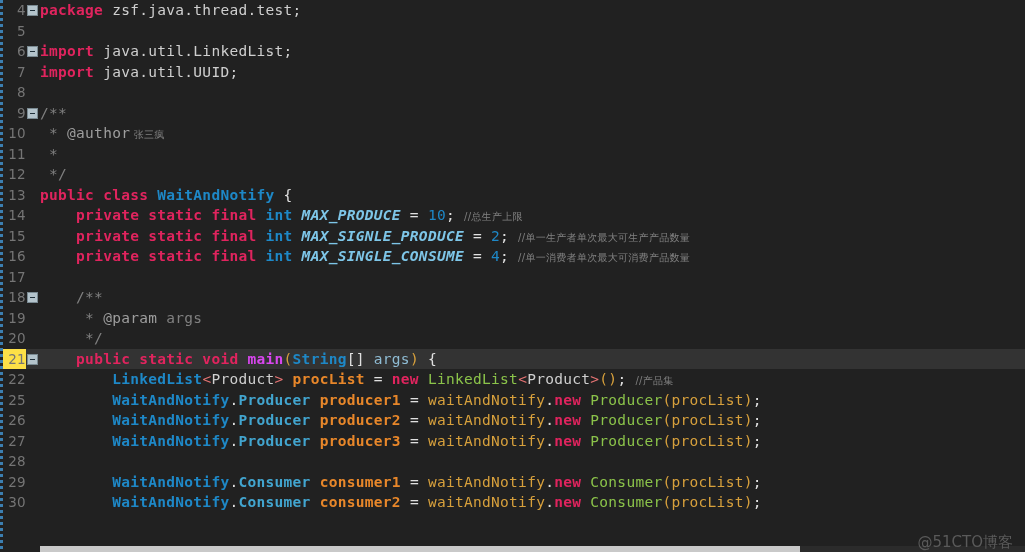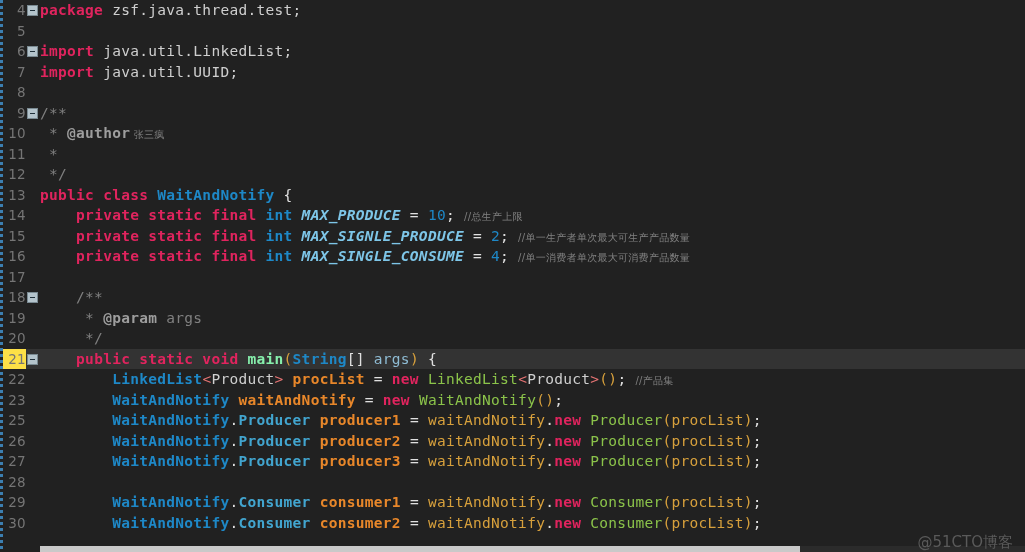--- a/index.html
+++ b/index.html
@@ -92,26 +92,26 @@
   .code {
     display: block;
     padding-left: 40px;
     color: #e0e0e0;
   }
   
   .kw      { color: #e0245e; font-weight: bold; }   
   .type    { color: #1e88c7; font-weight: bold; }   
   .typel   { color: #42a5cf; font-weight: bold; }   
   .cmt     { color: #808080; }                      
-  .cmtd    { color: #9e9e9e; font-weight: bold; }
+  .cmtd    { color: #9e9e9e; font-weight: normal; }
   .num     { color: #1e88c7; }
   .fld     { color: #7ec6e8; font-style: italic; font-weight: bold; }  
   .var     { color: #e8872a; font-weight: bold; }   
   .varu    { color: #d7a03c; }                      
-  .meth    { color: #86efac; font-weight: bold; }   
+  .meth    { color: #d946ef; font-weight: bold; }   
   .ctor    { color: #8bc34a; }                      
   .gen     { color: #e57373; }                      
   .param   { color: #8fbcd4; }                      
   .pln     { color: #cfcfcf; }
   .punc    { color: #e0e0e0; }
   .paren   { color: #d7a03c; }
   .cn      { font-family: "DejaVu Sans", sans-serif; font-size: 10px; }
   
   #watermark {
     position: absolute;
@@ -162,21 +162,20 @@
       <div class="line"><span class="gutter">13</span><span class="code"><span class="kw">public class </span><span class="type">WaitAndNotify</span><span class="punc"> {</span></span></div>
       <div class="line"><span class="gutter">14</span><span class="code"><span class="pln">    </span><span class="kw">private static final </span><span class="type">int</span><span class="pln"> </span><span class="fld">MAX_PRODUCE</span><span class="punc"> = </span><span class="num">10</span><span class="punc">; </span><span class="cmt cn">//总生产上限</span></span></div>
       <div class="line"><span class="gutter">15</span><span class="code"><span class="pln">    </span><span class="kw">private static final </span><span class="type">int</span><span class="pln"> </span><span class="fld">MAX_SIGNLE_PRODUCE</span><span class="punc"> = </span><span class="num">2</span><span class="punc">; </span><span class="cmt cn">//单一生产者单次最大可生产产品数量</span></span></div>
       <div class="line"><span class="gutter">16</span><span class="code"><span class="pln">    </span><span class="kw">private static final </span><span class="type">int</span><span class="pln"> </span><span class="fld">MAX_SINGLE_CONSUME</span><span class="punc"> = </span><span class="num">4</span><span class="punc">; </span><span class="cmt cn">//单一消费者单次最大可消费产品数量</span></span></div>
       <div class="line"><span class="gutter">17</span><span class="code"></span></div>
       <div class="line"><span class="gutter">18</span><span class="fold"></span><span class="code"><span class="cmt">    /**</span></span></div>
       <div class="line"><span class="gutter">19</span><span class="code"><span class="cmt">     * </span><span class="cmtd">@param</span><span class="cmt"> args</span></span></div>
       <div class="line"><span class="gutter">20</span><span class="code"><span class="cmt">     */</span></span></div>
       <div class="line current"><span class="gutter">21</span><span class="fold"></span><span class="code"><span class="pln">    </span><span class="kw">public static void </span><span class="meth">main</span><span class="paren">(</span><span class="type">String</span><span class="punc">[] </span><span class="param">args</span><span class="paren">)</span><span class="punc"> {</span></span></div>
       <div class="line"><span class="gutter">22</span><span class="code"><span class="pln">        </span><span class="type">LinkedList</span><span class="gen">&lt;</span><span class="pln">Product</span><span class="gen">&gt; </span><span class="var">procList</span><span class="punc"> = </span><span class="kw">new</span><span class="pln"> </span><span class="ctor">LinkedList</span><span class="gen">&lt;</span><span class="pln">Product</span><span class="gen">&gt;</span><span class="paren">()</span><span class="punc">; </span><span class="cmt cn">//产品集</span></span></div>
-      <div class="line"><span class="gutter">23</span><span class="code"><span class="pln">        </span><span class="type">WaitAndNotify</span><span class="pln"> </span><span class="var">waitAndNotify</span><span class="punc"> = </span><span class="kw">new</span><span class="pln"> </span><span class="ctor">WaitAndNotify</span><span class="paren">()</span><span class="punc">;</span></span></div>
       <div class="line"><span class="gutter">25</span><span class="code"><span class="pln">        </span><span class="type">WaitAndNotify</span><span class="punc">.</span><span class="typel">Producer</span><span class="pln"> </span><span class="var">producer1</span><span class="punc"> = </span><span class="varu">waitAndNotify</span><span class="punc">.</span><span class="kw">new</span><span class="pln"> </span><span class="ctor">Producer</span><span class="paren">(</span><span class="varu">procList</span><span class="paren">)</span><span class="punc">;</span></span></div>
       <div class="line"><span class="gutter">26</span><span class="code"><span class="pln">        </span><span class="type">WaitAndNotify</span><span class="punc">.</span><span class="typel">Producer</span><span class="pln"> </span><span class="var">producer2</span><span class="punc"> = </span><span class="varu">waitAndNotify</span><span class="punc">.</span><span class="kw">new</span><span class="pln"> </span><span class="ctor">Producer</span><span class="paren">(</span><span class="varu">procList</span><span class="paren">)</span><span class="punc">;</span></span></div>
       <div class="line"><span class="gutter">27</span><span class="code"><span class="pln">        </span><span class="type">WaitAndNotify</span><span class="punc">.</span><span class="typel">Producer</span><span class="pln"> </span><span class="var">producer3</span><span class="punc"> = </span><span class="varu">waitAndNotify</span><span class="punc">.</span><span class="kw">new</span><span class="pln"> </span><span class="ctor">Producer</span><span class="paren">(</span><span class="varu">procList</span><span class="paren">)</span><span class="punc">;</span></span></div>
       <div class="line"><span class="gutter">28</span><span class="code"></span></div>
       <div class="line"><span class="gutter">29</span><span class="code"><span class="pln">        </span><span class="type">WaitAndNotify</span><span class="punc">.</span><span class="typel">Consumer</span><span class="pln"> </span><span class="var">consumer1</span><span class="punc"> = </span><span class="varu">waitAndNotify</span><span class="punc">.</span><span class="kw">new</span><span class="pln"> </span><span class="ctor">Consumer</span><span class="paren">(</span><span class="varu">procList</span><span class="paren">)</span><span class="punc">;</span></span></div>
       <div class="line"><span class="gutter">30</span><span class="code"><span class="pln">        </span><span class="type">WaitAndNotify</span><span class="punc">.</span><span class="typel">Consumer</span><span class="pln"> </span><span class="var">consumer2</span><span class="punc"> = </span><span class="varu">waitAndNotify</span><span class="punc">.</span><span class="kw">new</span><span class="pln"> </span><span class="ctor">Consumer</span><span class="paren">(</span><span class="varu">procList</span><span class="paren">)</span><span class="punc">;</span></span></div>
     </div>
 
   <div id="hscroll-track">
     <div id="hscroll-thumb"></div>

